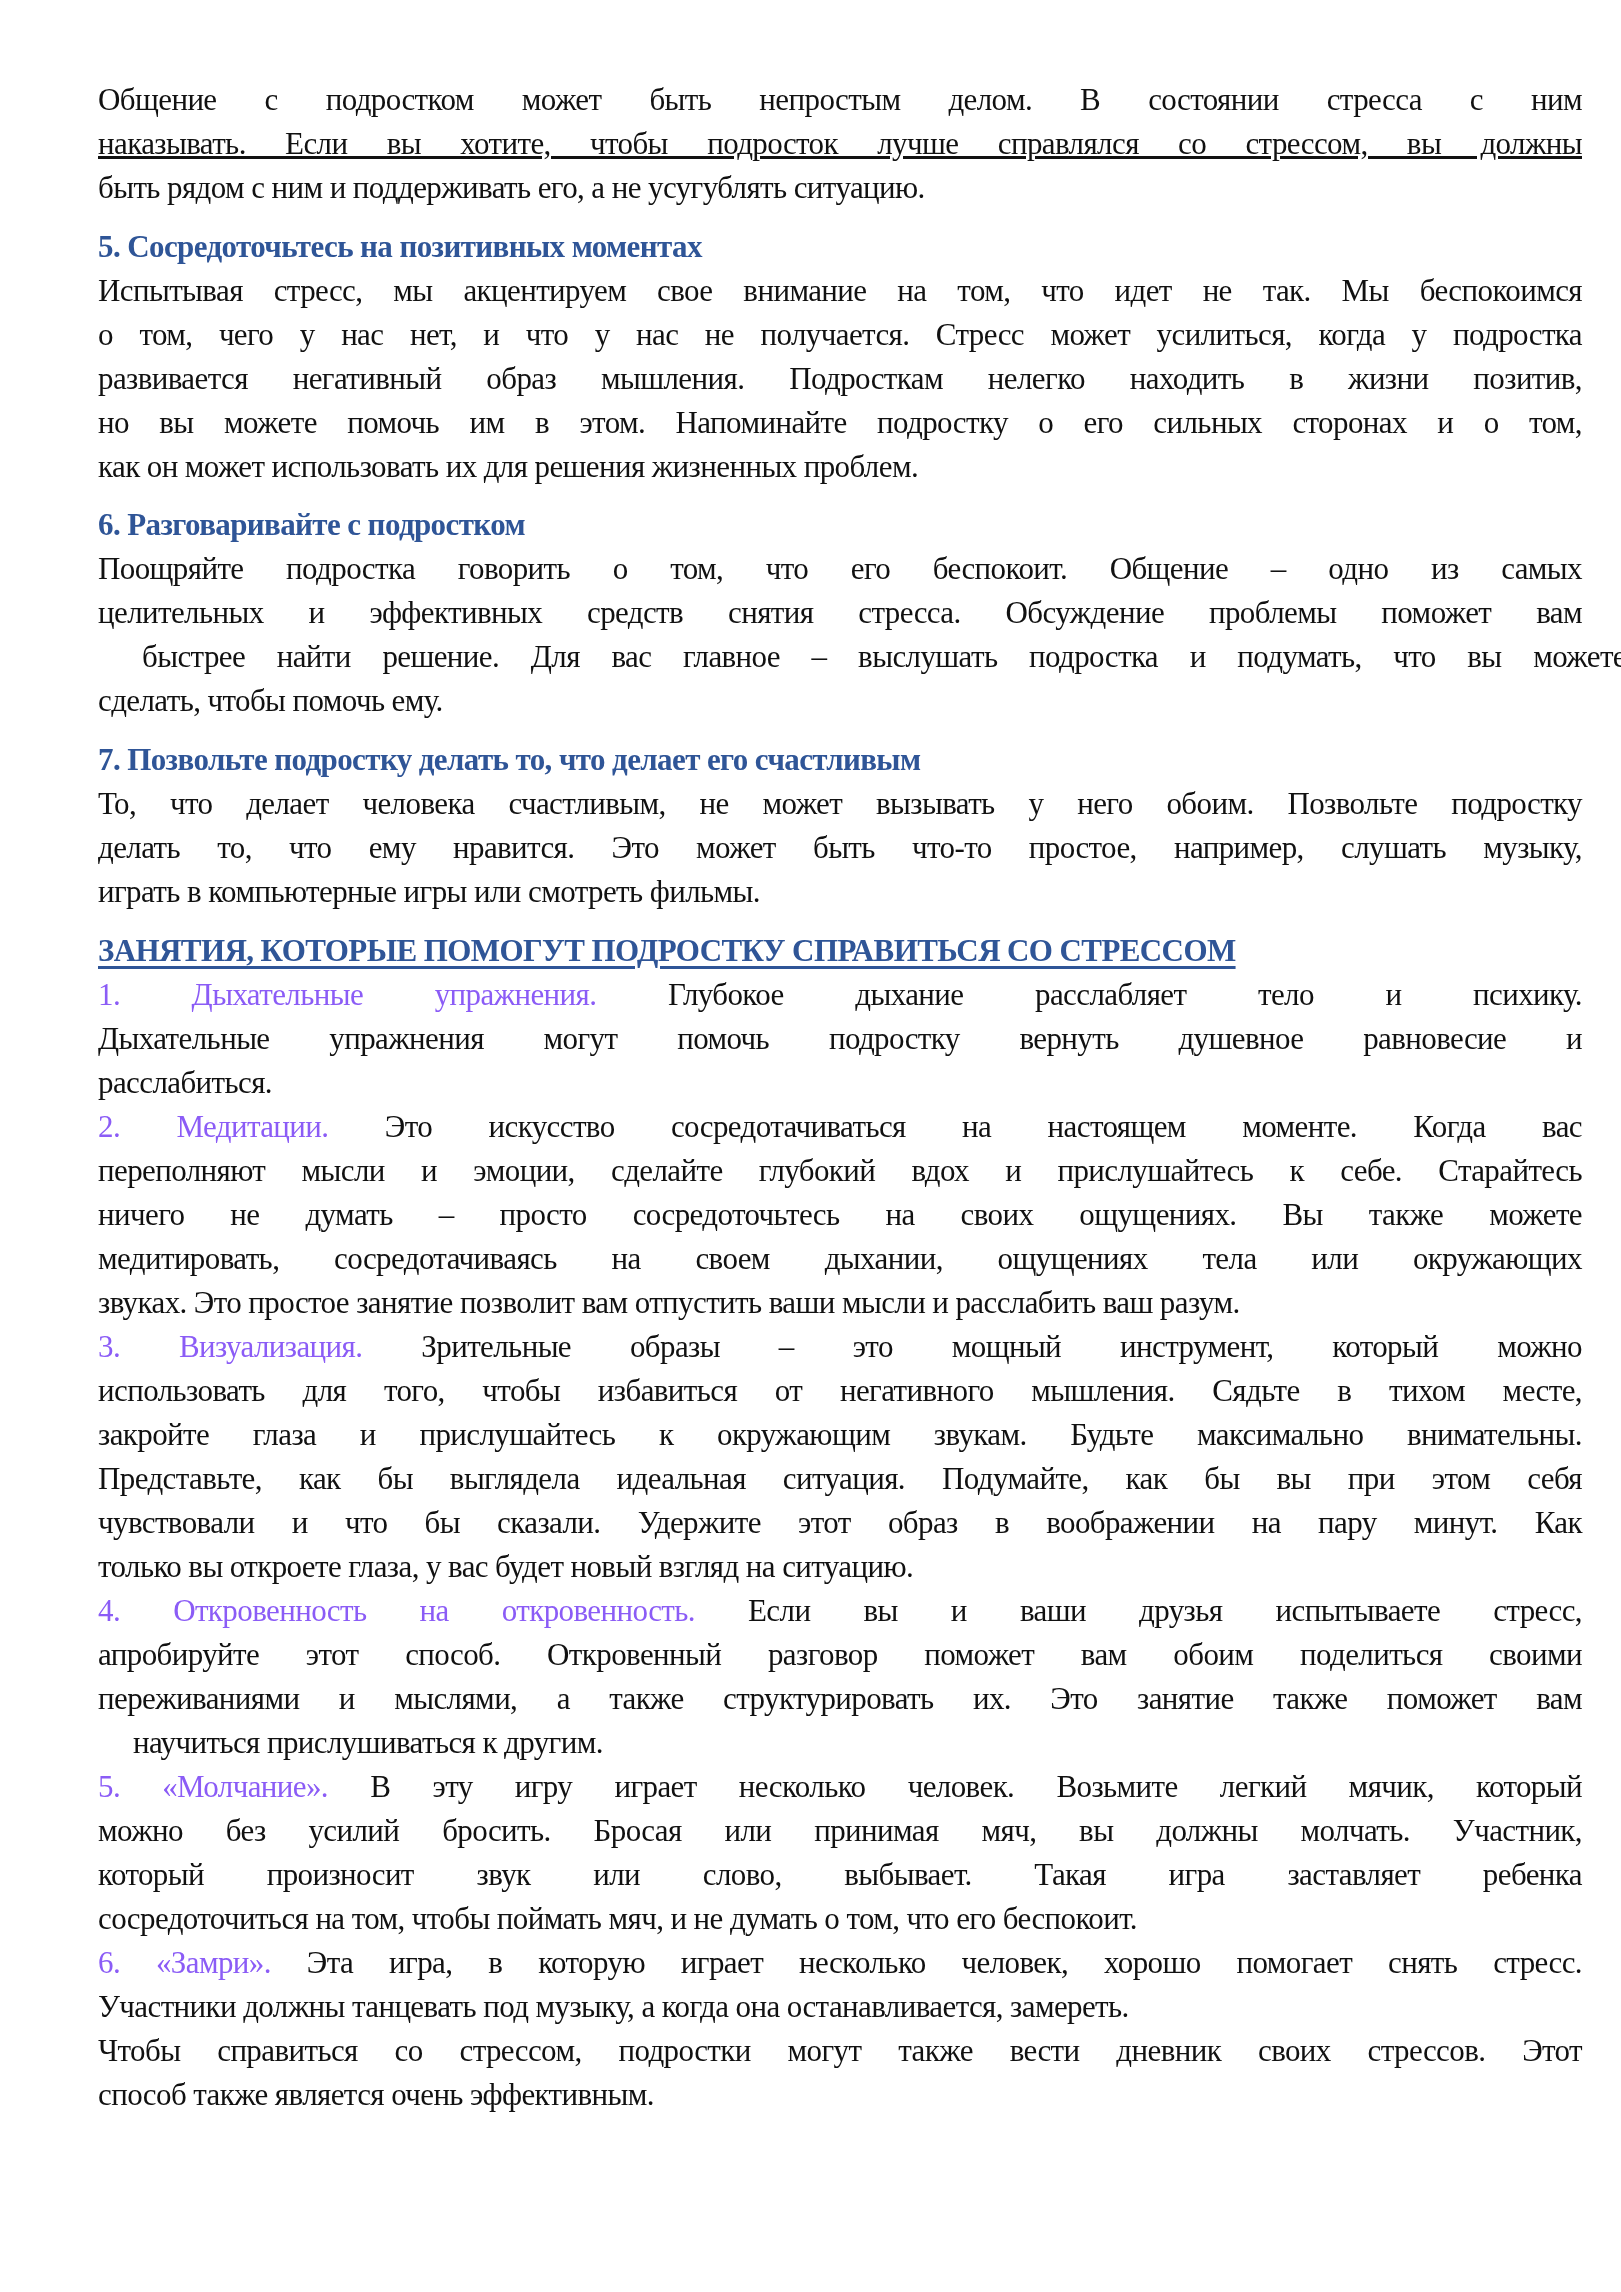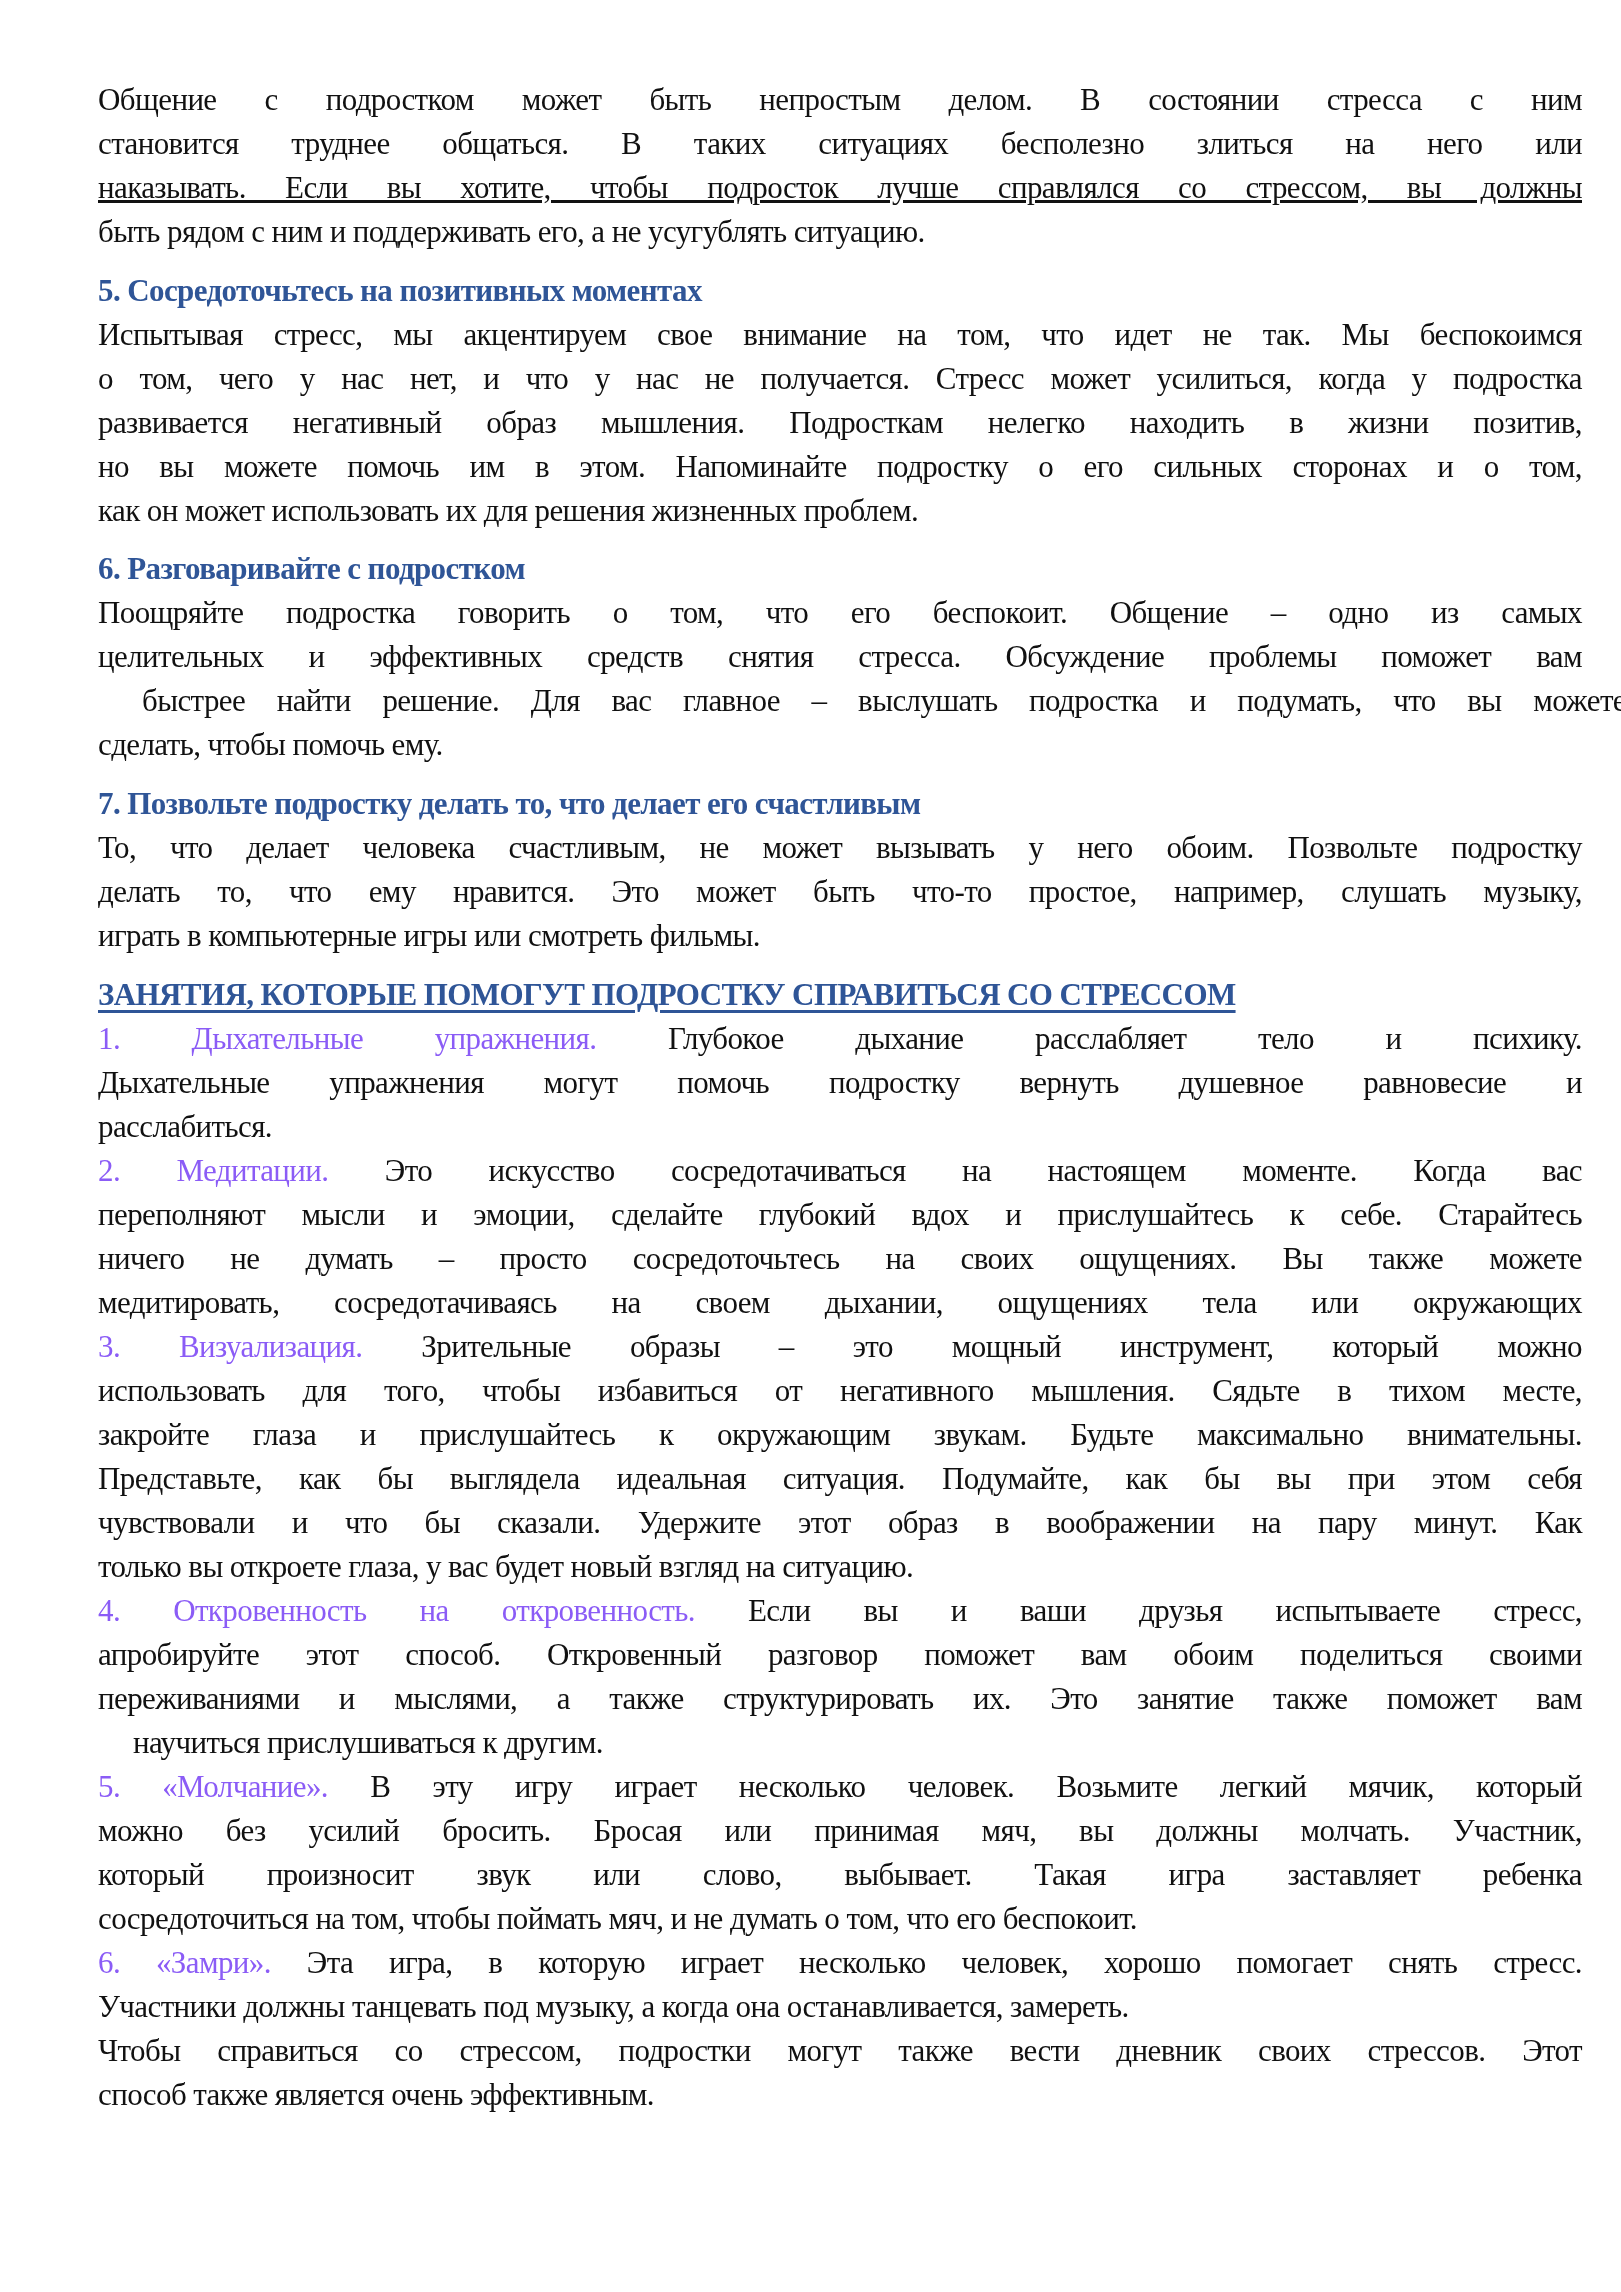--- a/index.html
+++ b/index.html
@@ -10,21 +10,20 @@
   .h { color:#2f5597; font-weight:bold; }
   .gap { height:14.7px; }
   .main-h { color:#2f5597; font-weight:bold; text-decoration:underline; text-decoration-thickness:2.9px; text-underline-offset:4.9px; }
   .lbl { color:#8b5cf6; font-weight:normal; }
 </style>
 </head>
 <body>
 
 <div class="page">
   <div class="line" style="white-space: nowrap;">Общение с подростком может быть непростым делом. В состоянии стресса с ним</div>
-  <div class="line" style="white-space: nowrap;">становится труднее общаться. В таких ситуациях бесполезно злиться на него или</div>
   <div class="line" style="white-space: nowrap; text-decoration: underline;">наказывать. Если вы хотите, чтобы подросток лучше справлялся со стрессом, вы должны</div>
   <div class="line last" style="white-space: nowrap;">быть рядом с ним и поддерживать его, а не усугублять ситуацию.</div>
   <div class="gap"></div>
 
   <div class="line last h" style="white-space: nowrap;">5. Сосредоточьтесь на позитивных моментах</div>
   <div class="line" style="white-space: nowrap;">Испытывая стресс, мы акцентируем свое внимание на том, что идет не так. Мы беспокоимся</div>
   <div class="line" style="white-space: nowrap;">о том, чего у нас нет, и что у нас не получается. Стресс может усилиться, когда у подростка</div>
   <div class="line" style="white-space: nowrap;">развивается негативный образ мышления. Подросткам нелегко находить в жизни позитив,</div>
   <div class="line" style="white-space: nowrap;">но вы можете помочь им в этом. Напоминайте подростку о его сильных сторонах и о том,</div>
   <div class="line last" style="white-space: nowrap;">как он может использовать их для решения жизненных проблем.</div>
@@ -46,20 +45,21 @@
   <div class="line last" style="white-space: nowrap;"><span class="main-h">ЗАНЯТИЯ, КОТОРЫЕ ПОМОГУТ ПОДРОСТКУ СПРАВИТЬСЯ СО СТРЕССОМ</span></div>
 
   <div class="line" style="white-space: nowrap;"><span class="lbl">1. Дыхательные упражнения.</span><span> Глубокое дыхание расслабляет тело и психику.</span></div>
   <div class="line" style="white-space: nowrap;">Дыхательные упражнения могут помочь подростку вернуть душевное равновесие и</div>
   <div class="line last" style="white-space: nowrap;">расслабиться.</div>
 
   <div class="line" style="white-space: nowrap;"><span class="lbl">2. Медитации.</span><span> Это искусство сосредотачиваться на настоящем моменте. Когда вас</span></div>
   <div class="line" style="white-space: nowrap;">переполняют мысли и эмоции, сделайте глубокий вдох и прислушайтесь к себе. Старайтесь</div>
   <div class="line" style="white-space: nowrap;">ничего не думать – просто сосредоточьтесь на своих ощущениях. Вы также можете</div>
   <div class="line" style="white-space: nowrap;">медитировать, сосредотачиваясь на своем дыхании, ощущениях тела или окружающих</div>
+  <div class="line last" style="white-space: nowrap;">звуках. Это простое занятие позволит вам отпустить ваши мысли и расслабить ваш разум.</div>
 
   <div class="line" style="white-space: nowrap;"><span class="lbl">3. Визуализация.</span><span> Зрительные образы – это мощный инструмент, который можно</span></div>
   <div class="line" style="white-space: nowrap;">использовать для того, чтобы избавиться от негативного мышления. Сядьте в тихом месте,</div>
   <div class="line" style="white-space: nowrap;">закройте глаза и прислушайтесь к окружающим звукам. Будьте максимально внимательны.</div>
   <div class="line" style="white-space: nowrap;">Представьте, как бы выглядела идеальная ситуация. Подумайте, как бы вы при этом себя</div>
   <div class="line" style="white-space: nowrap;">чувствовали и что бы сказали. Удержите этот образ в воображении на пару минут. Как</div>
   <div class="line last" style="white-space: nowrap;">только вы откроете глаза, у вас будет новый взгляд на ситуацию.</div>
 
   <div class="line" style="white-space: nowrap;"><span class="lbl">4. Откровенность на откровенность.</span><span> Если вы и ваши друзья испытываете стресс,</span></div>
   <div class="line" style="white-space: nowrap;">апробируйте этот способ. Откровенный разговор поможет вам обоим поделиться своими</div>

